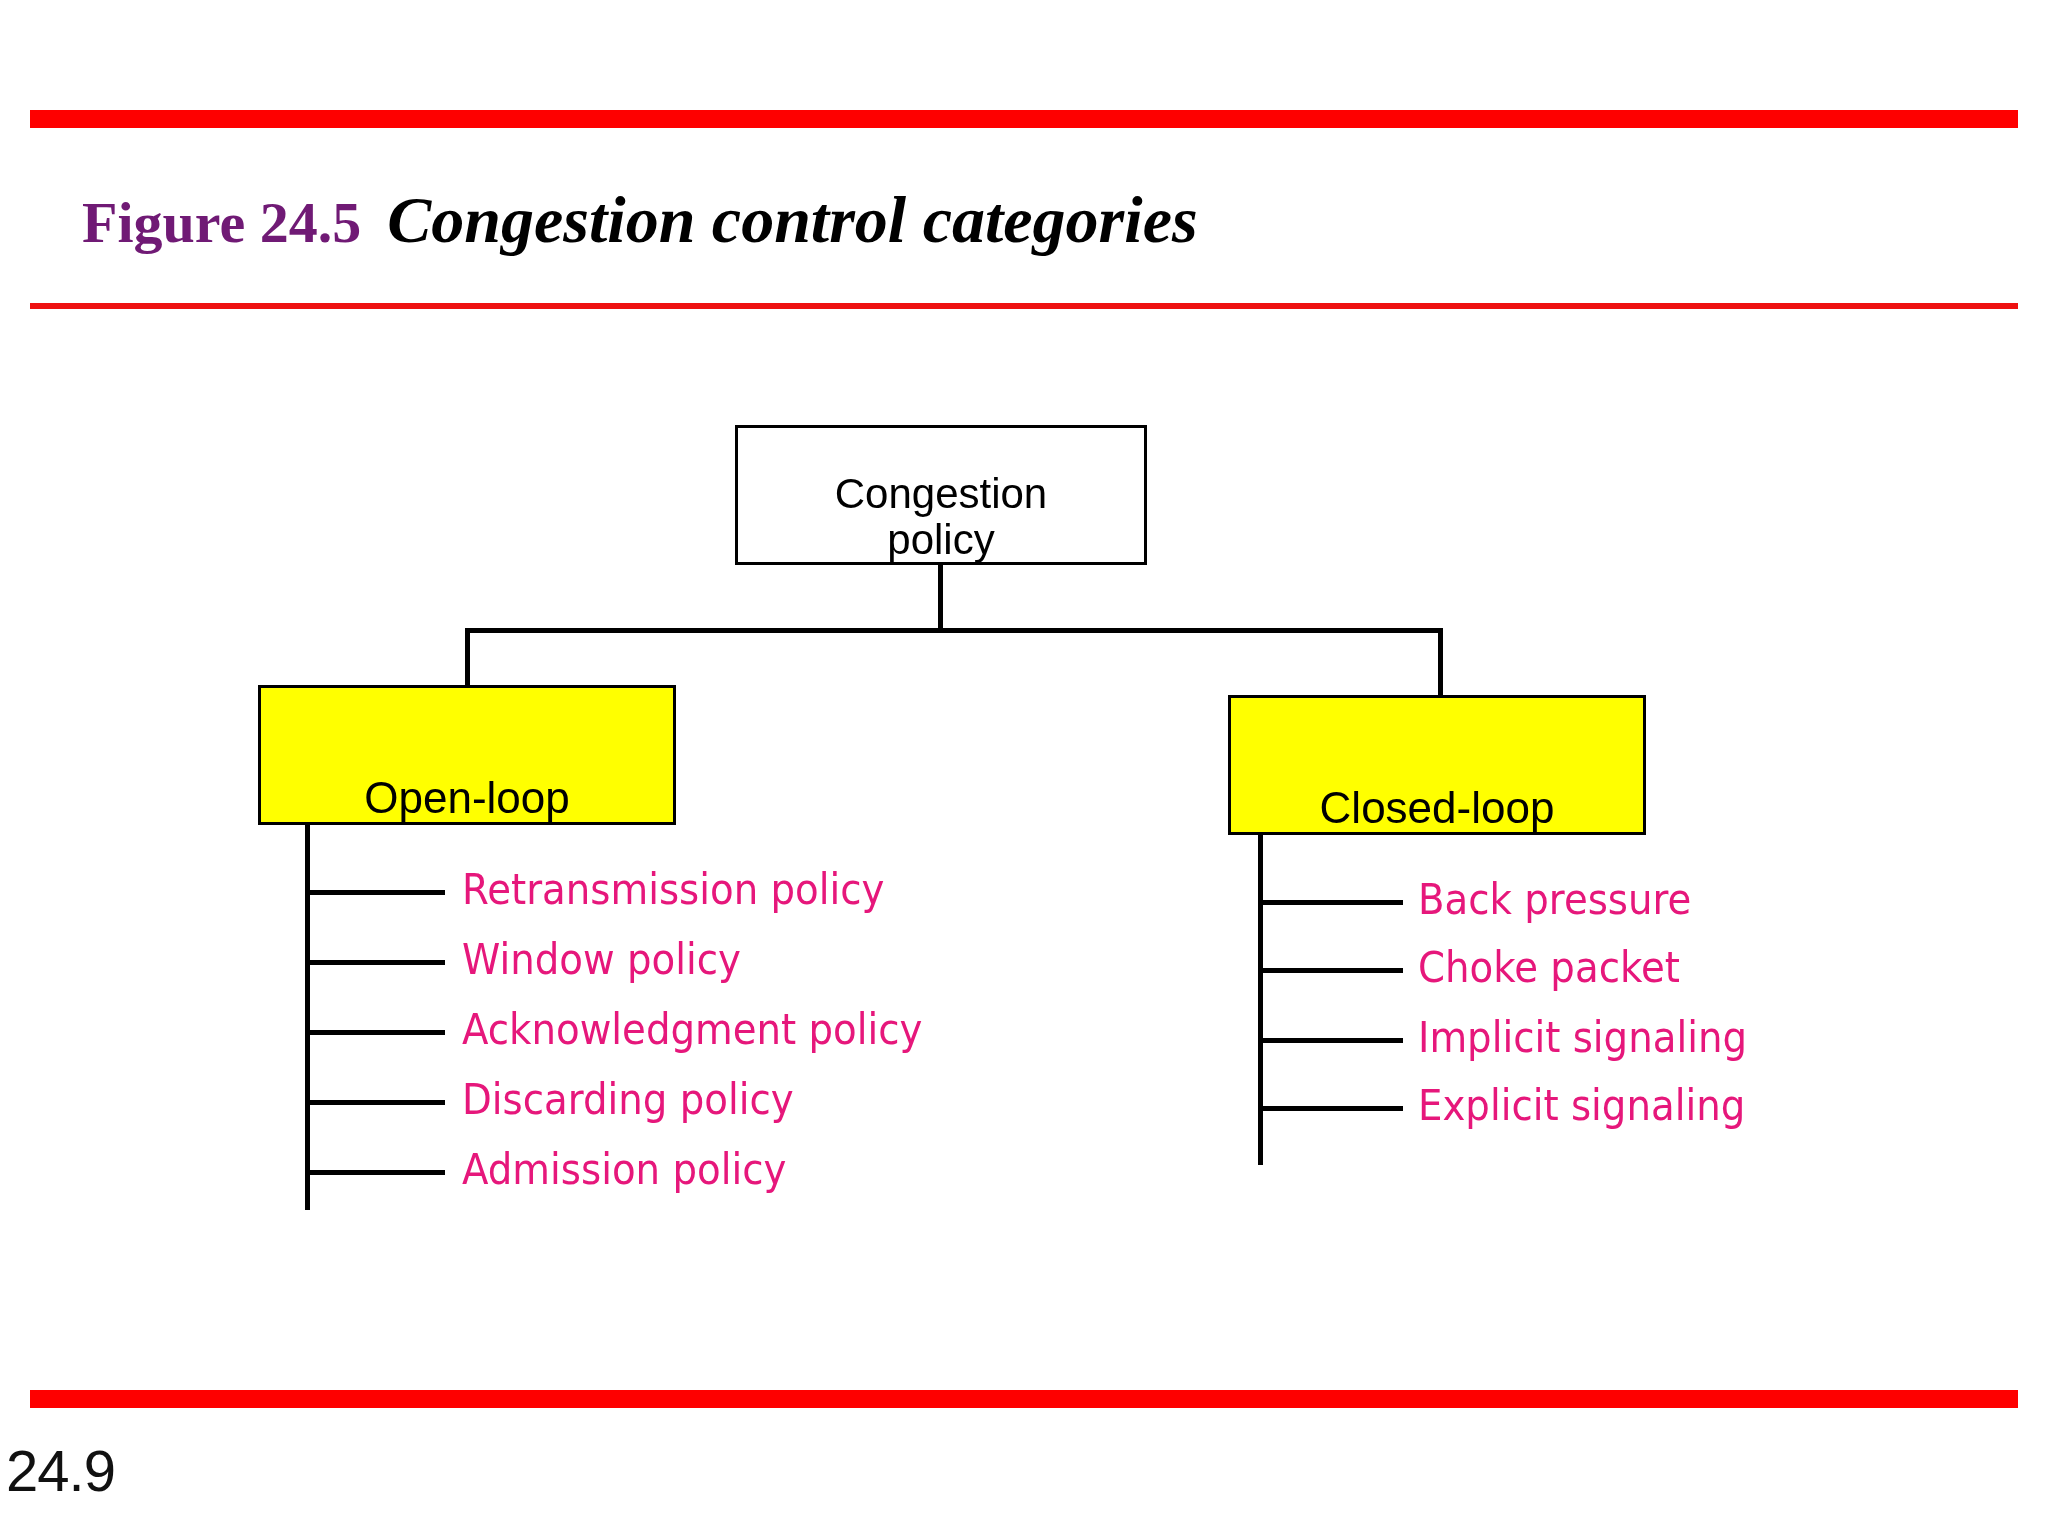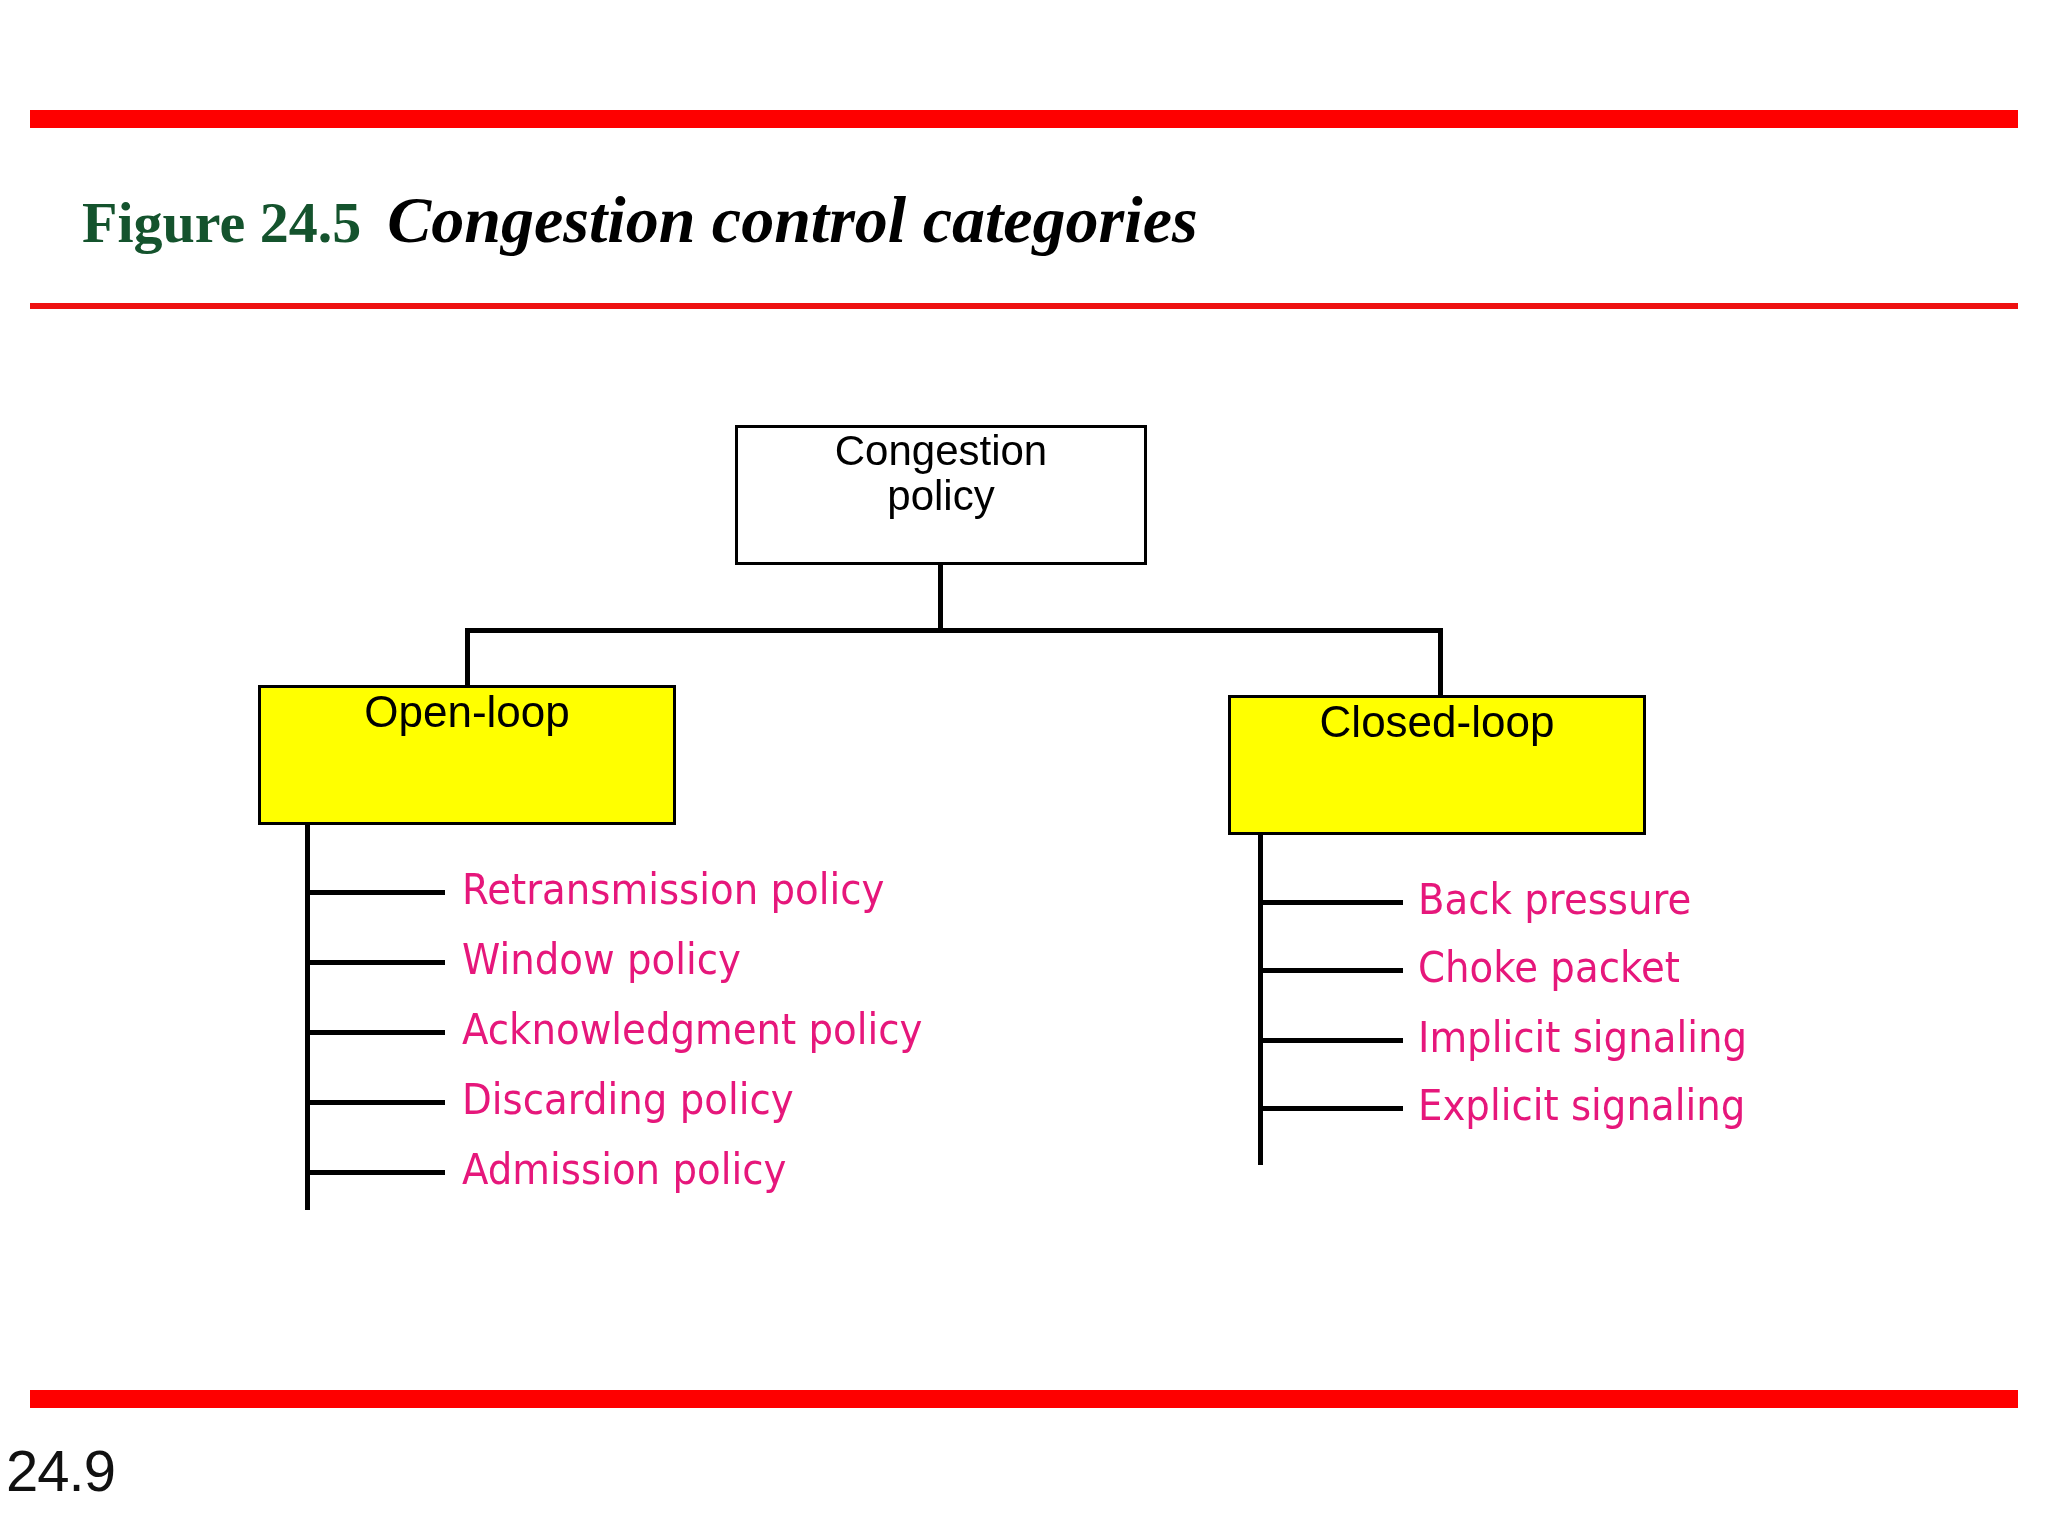--- a/index.html
+++ b/index.html
@@ -47,21 +47,21 @@
   .title-line {
     position: absolute;
     left: 82px;
     top: 182px;
     white-space: nowrap;
   }
   .fig-label {
     font-family: "Liberation Serif", "DejaVu Serif", serif;
     font-weight: bold;
     font-size: 58px;
-    color: #14532d;
+    color: #701a75;
     letter-spacing: 0px;
   }
   .fig-caption {
     font-family: "Liberation Serif", "DejaVu Serif", serif;
     font-weight: bold;
     font-style: italic;
     font-size: 66px;
     color: #000000;
     margin-left: 26px;
   }
@@ -85,21 +85,21 @@
     width: 2048px;
     height: 1060px;
   }
 
   
   .node {
     position: absolute;
     box-sizing: border-box;
     border: 3px solid #000000;
     display: flex;
-    align-items: flex-start;
+    align-items: flex-end;
     justify-content: center;
     text-align: center;
     line-height: 1.08;
   }
   .node .shadow {
     position: absolute;
     left: 10px;
     top: 10px;
     right: -10px;
     bottom: -10px;

